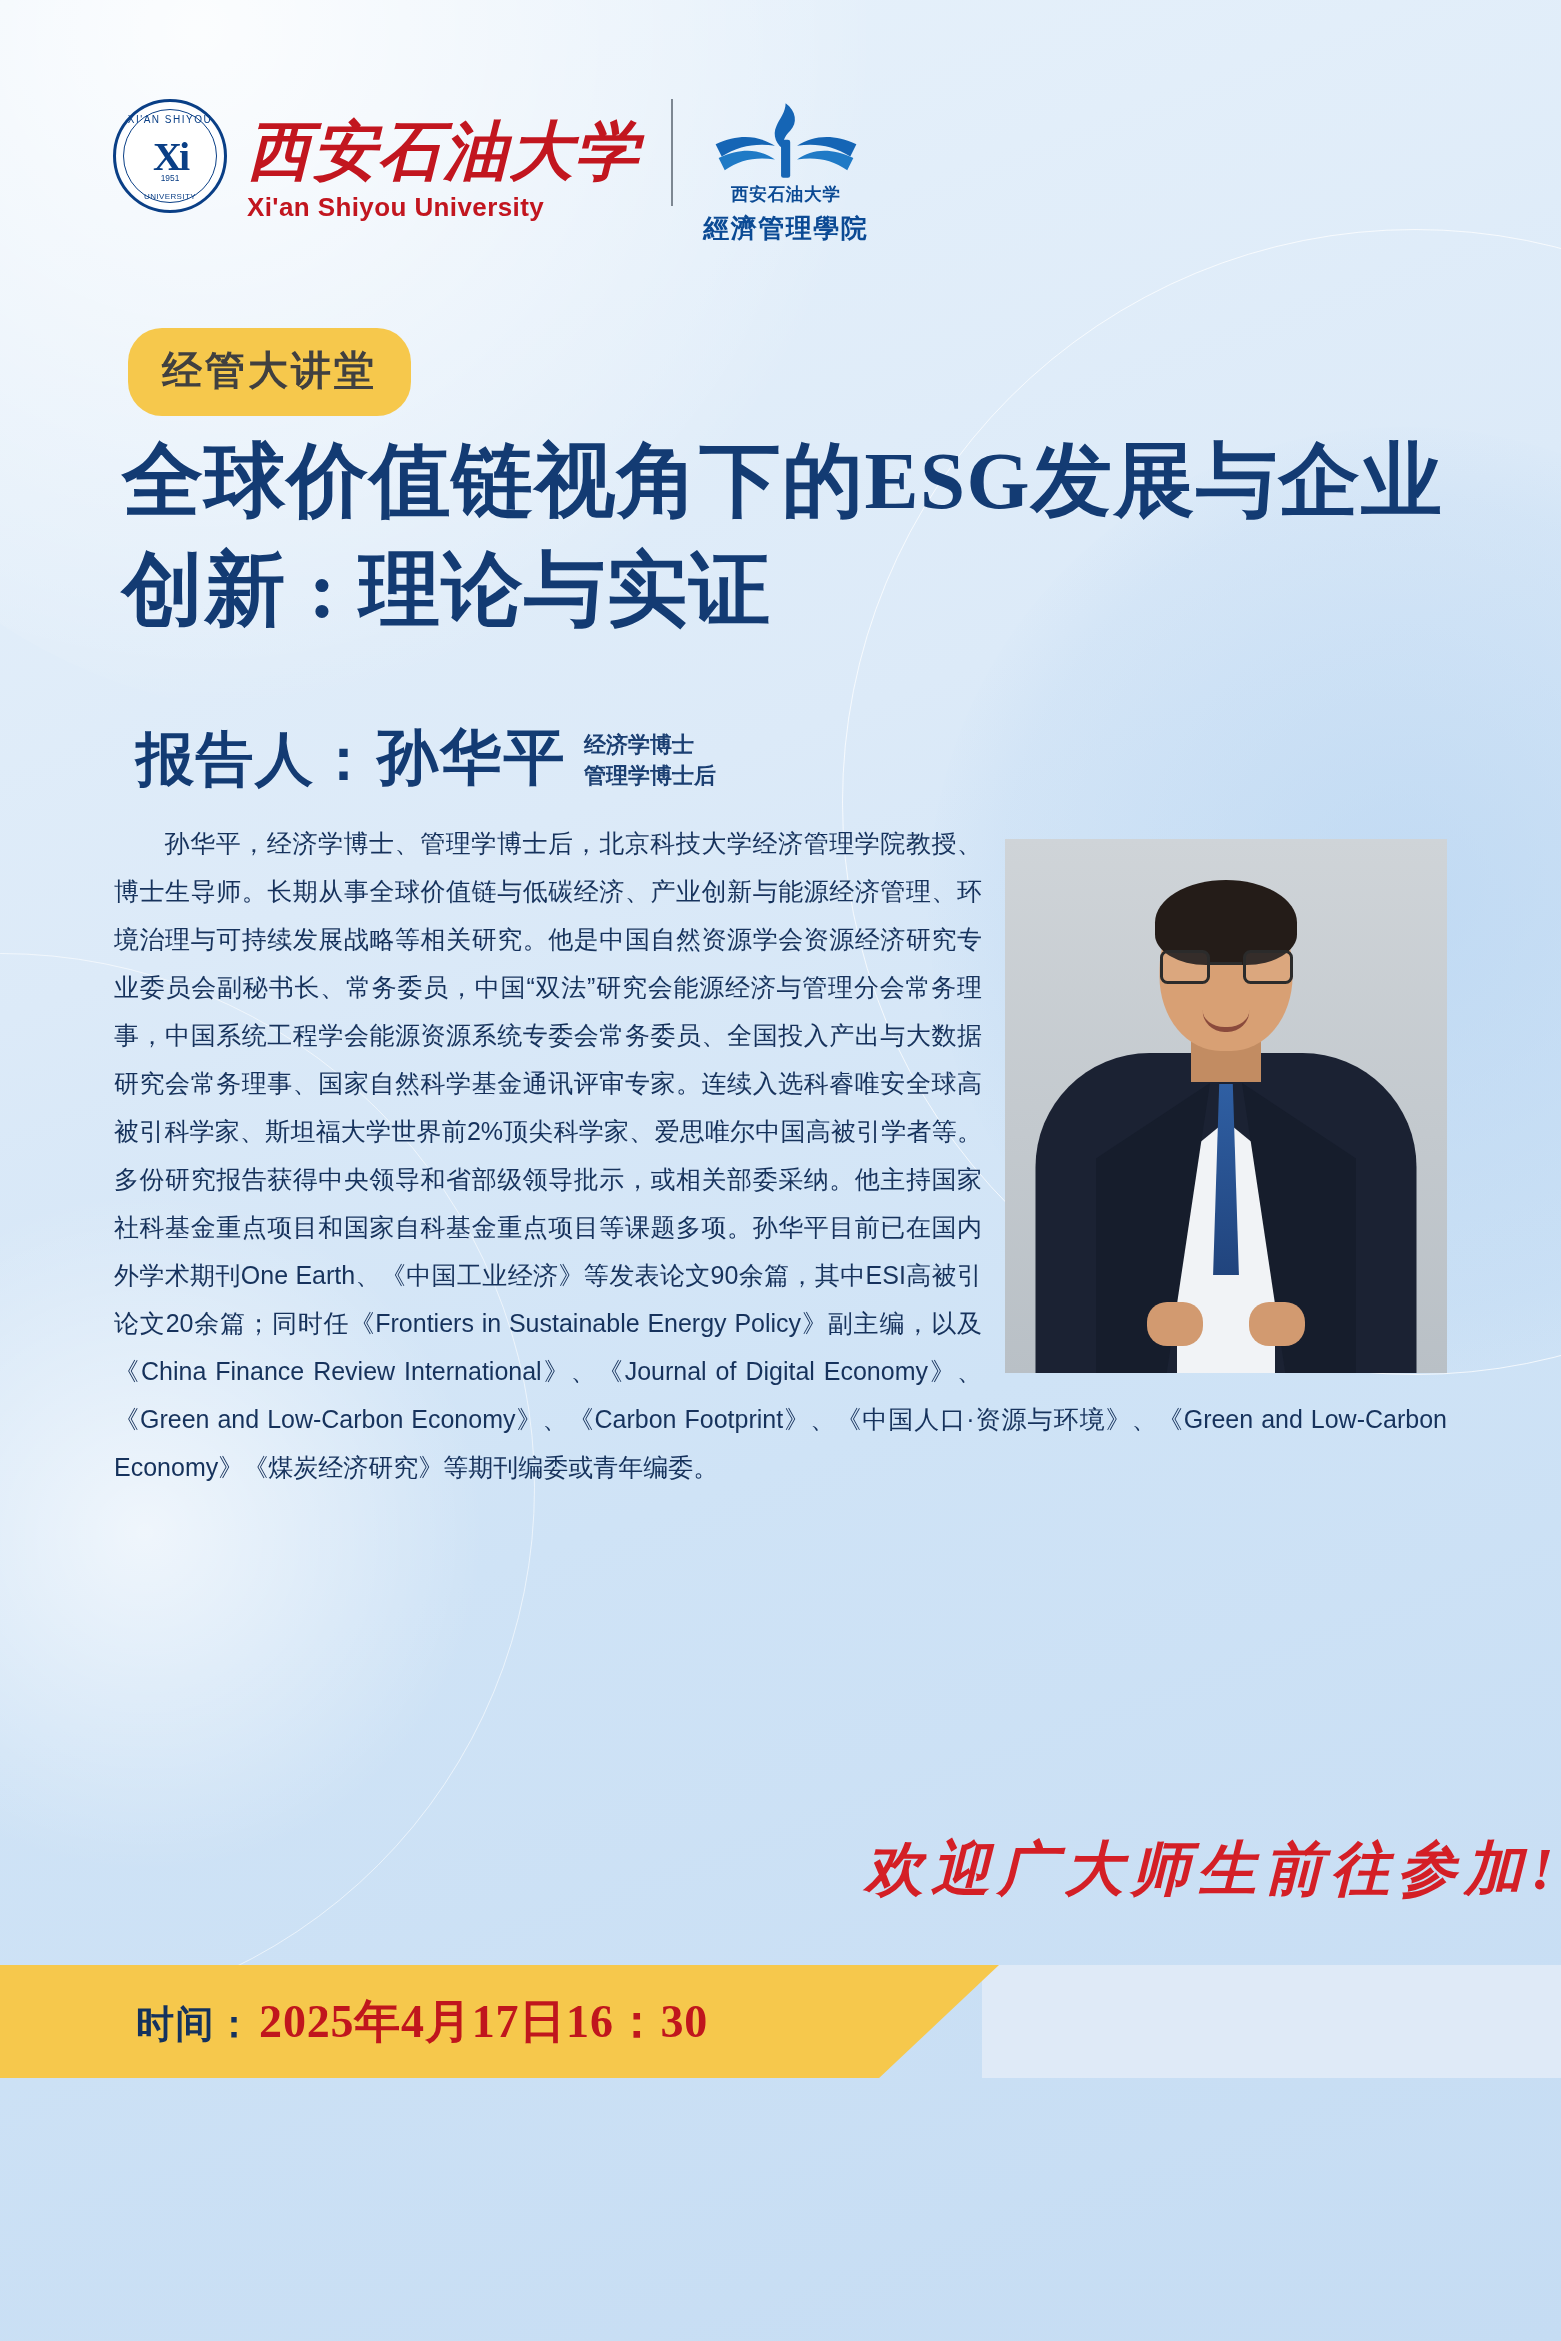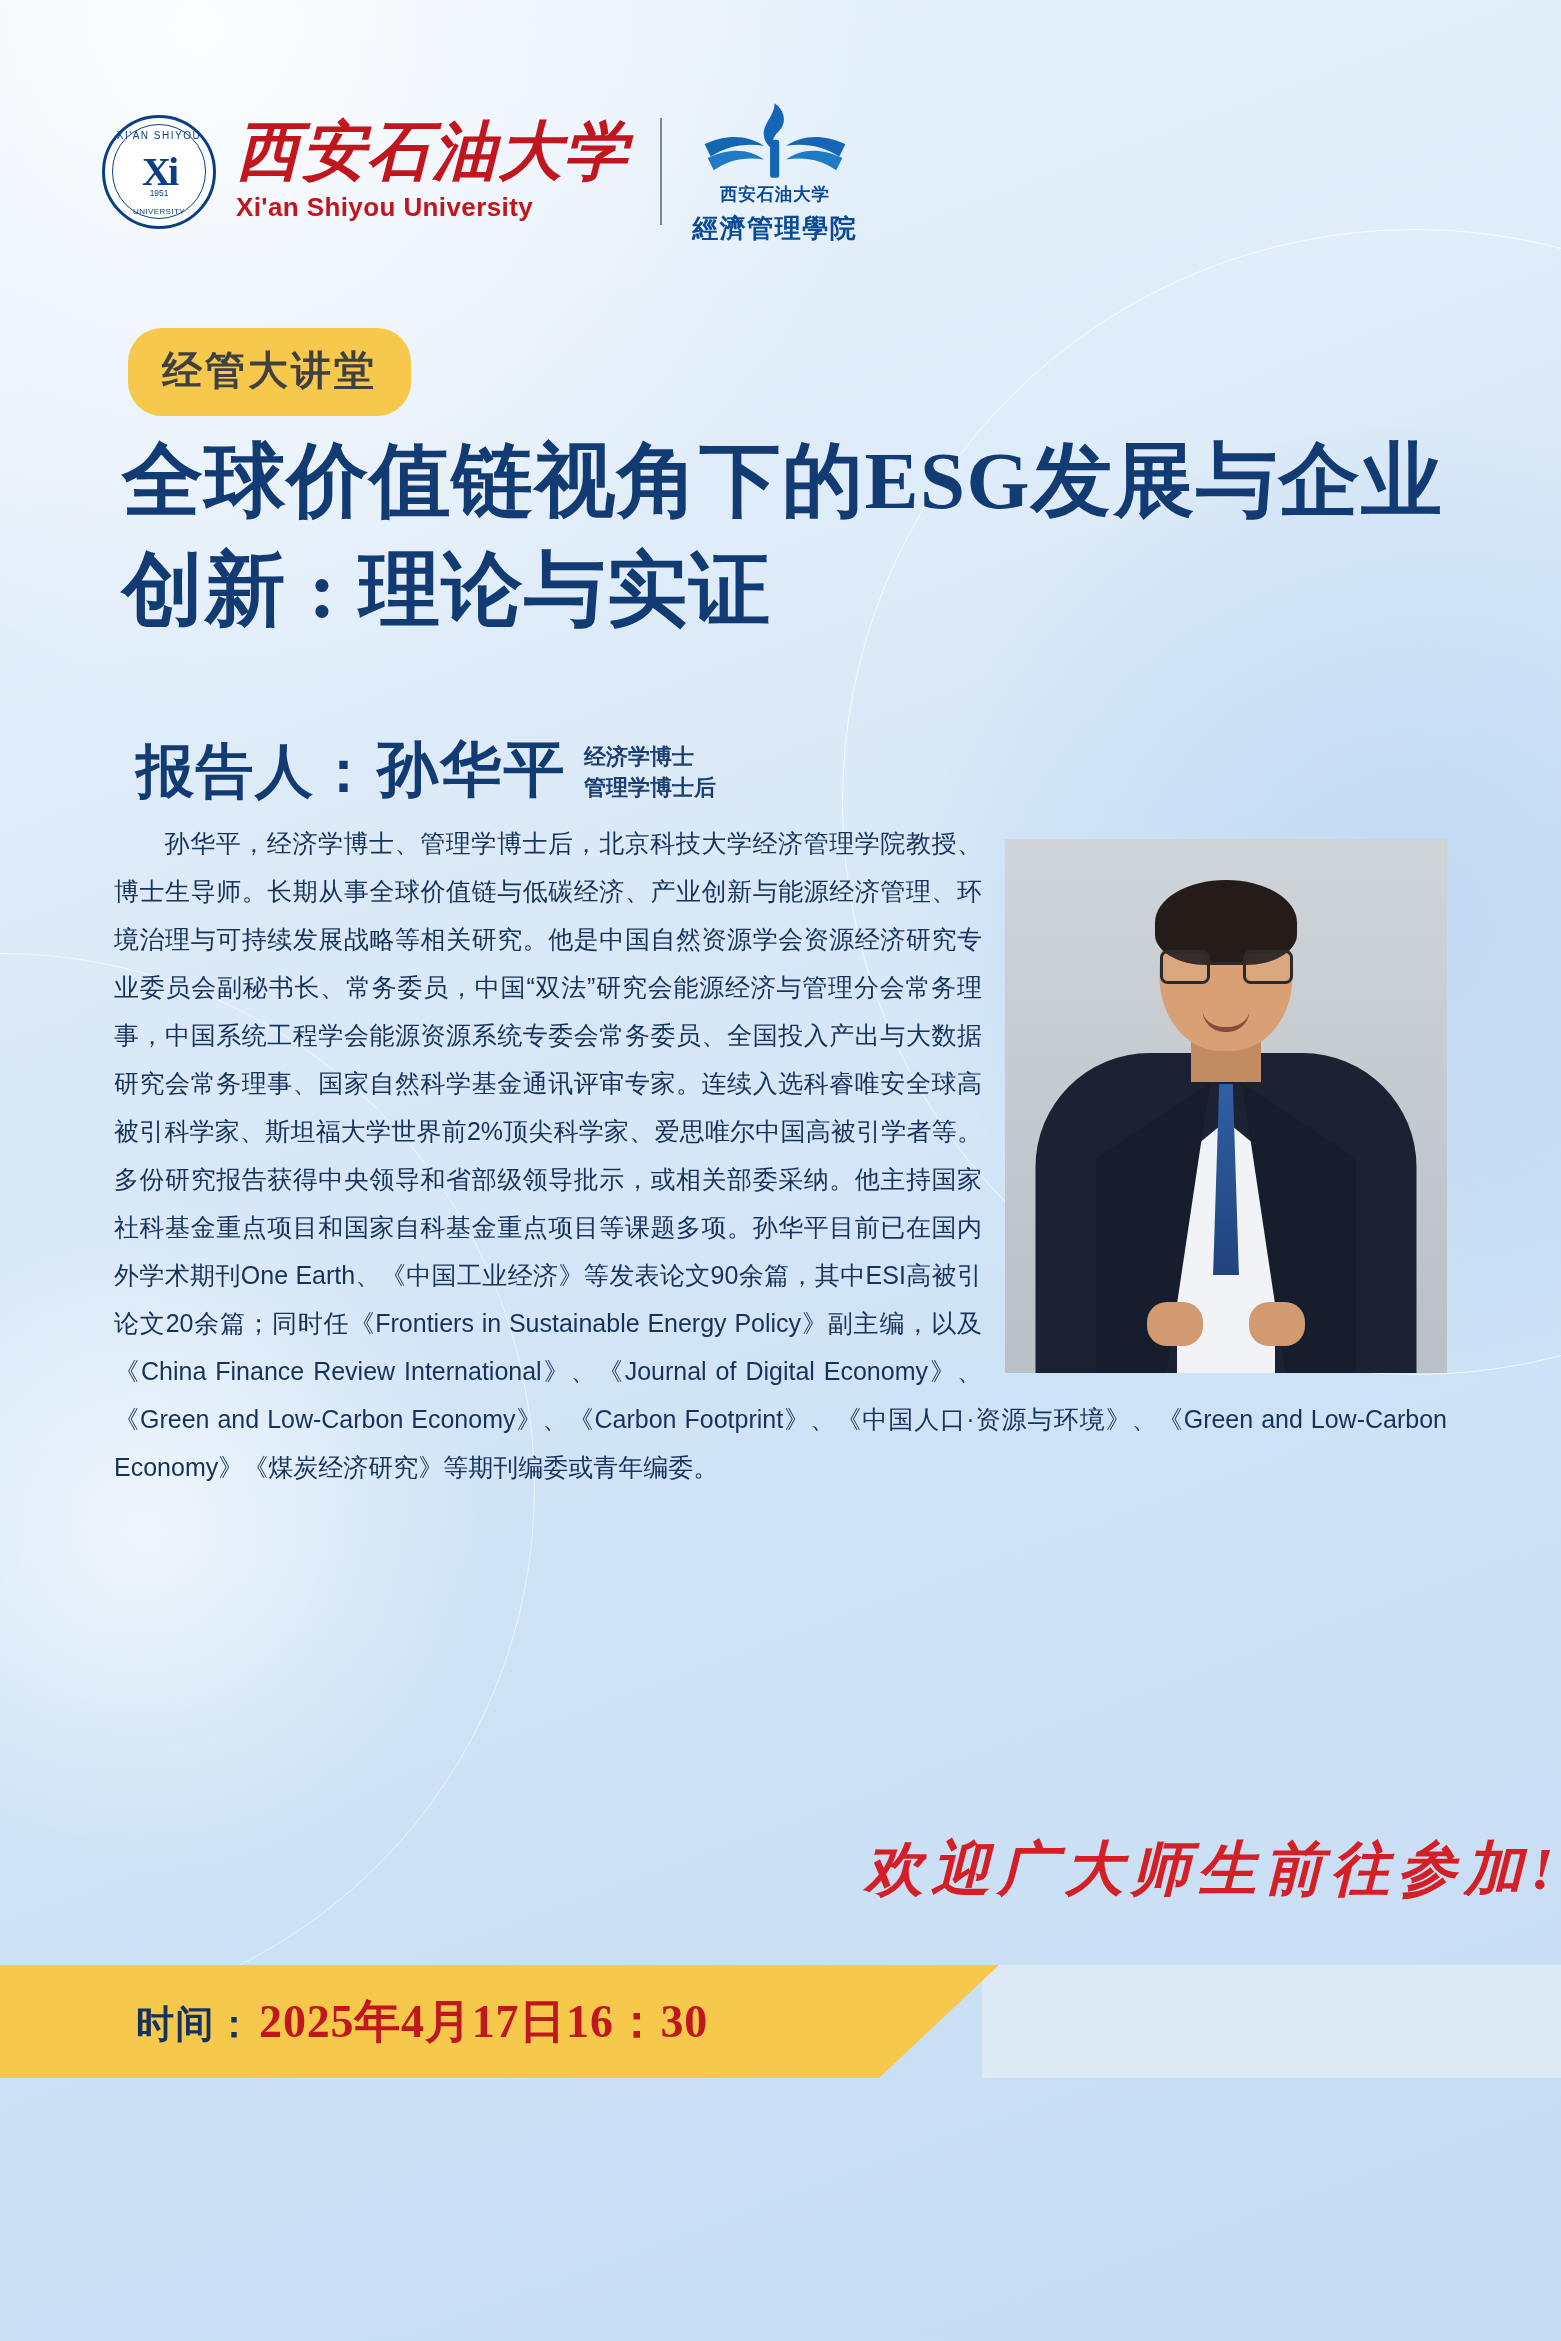--- a/index.html
+++ b/index.html
@@ -55,24 +55,23 @@
     width: 1067px;
     height: 1067px;
     border-radius: 50%;
     border: 1.5px solid rgba(255,255,255,0.6);
     pointer-events: none;
   }
 
   
   .logo-row {
     position: absolute;
-    left: 102px;
+    left: 113px;
     top: 99px;
     display: flex;
-    align-items: center;
     height: 145px;
   }
   .seal {
     width: 114px;
     height: 114px;
     border-radius: 50%;
     border: 3px solid #0a3f86;
     position: relative;
     background: radial-gradient(circle at 50% 50%, #ffffff 66%, #eaf2fb 100%);
     box-sizing: border-box;
@@ -205,21 +204,20 @@
     letter-spacing: 1.5px;
   }
 
   
   .speaker-row {
     position: absolute;
     left: 136px;
     top: 717px;
     display: flex;
     align-items: flex-end;
-    margin-top: 12px;
   }
   .speaker-label {
     font-family: "Liberation Serif", serif;
     font-weight: bold;
     font-size: 58px;
     color: #133b73;
     letter-spacing: 1.5px;
   }
   .speaker-name {
     font-family: "Liberation Serif", serif;

